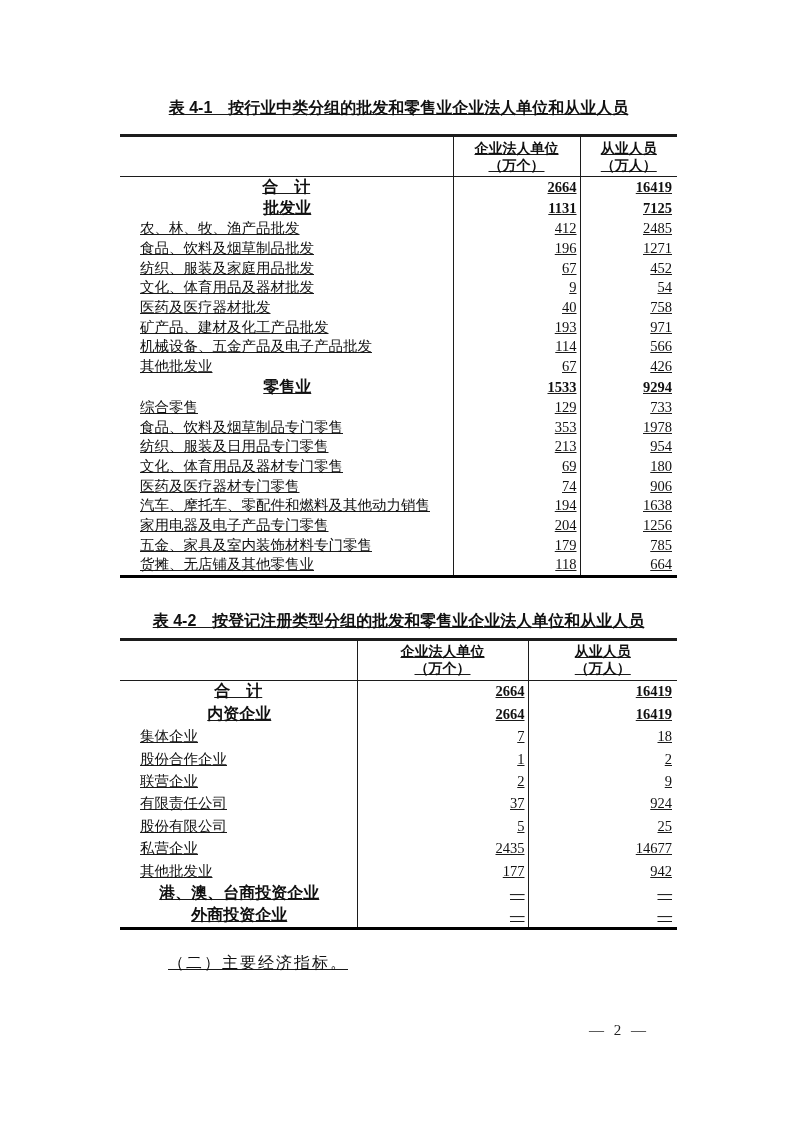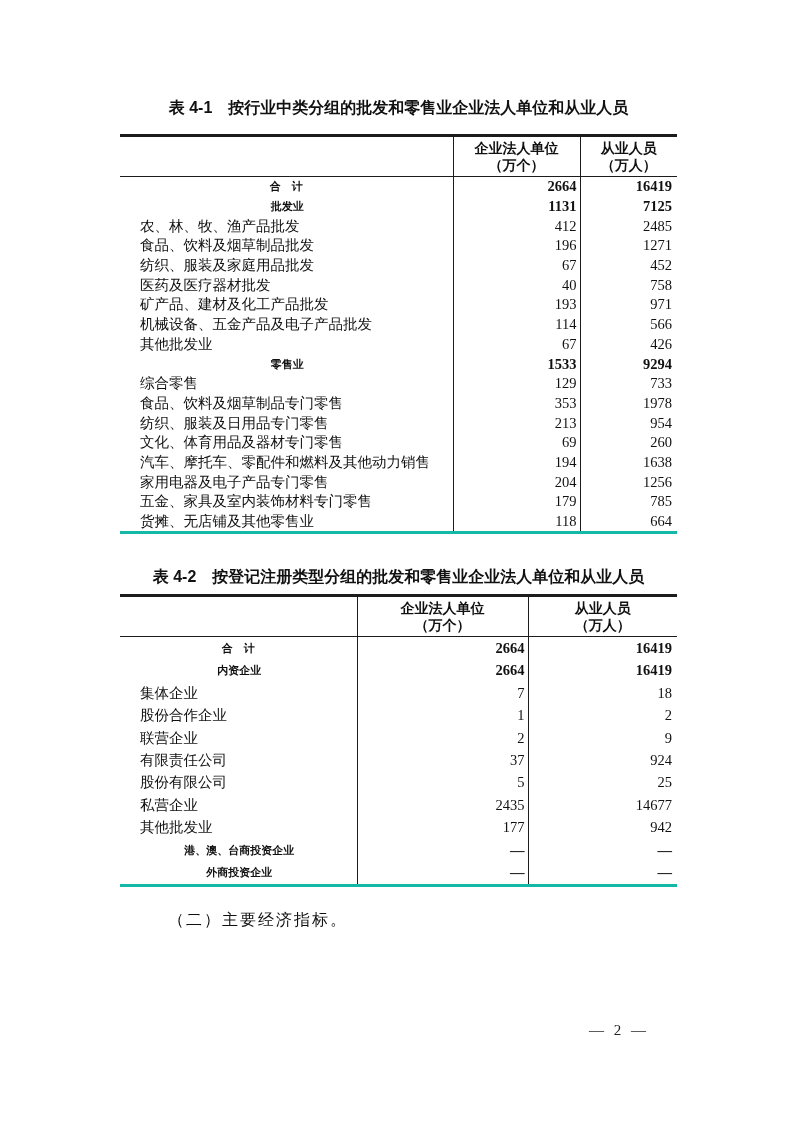--- a/index.html
+++ b/index.html
@@ -1,32 +1,32 @@
 <!DOCTYPE html>
 <html lang="zh"><head>
 <meta charset="utf-8">
 <style>
   html,body{margin:0;padding:0;}
   body{
     width:793px;height:1122px;background:#ffffff;position:relative;
     font-family:"Liberation Serif","DejaVu Serif",serif;
     color:#1a1a1a;overflow:hidden;
   }
-  .content{position:absolute;left:120px;top:0;width:557px;}
+  .content{position:absolute;left:120px;top:0;width:557px;text-decoration:underline;}
 
   .table-title{
     margin:0;padding:97px 0 0 0;height:22px;line-height:22px;
     text-align:center;font-family:"Liberation Sans","DejaVu Sans",sans-serif;
     font-weight:700;font-size:16px;color:#111;
   }
   .table-title.second{padding-top:0;margin-top:32px;}
 
   table.stat{
     width:557px;table-layout:fixed;border-collapse:collapse;
-    border-top:3px solid #1c1c1c;border-bottom:3px solid #14b8a6;
+    border-top:3px solid #1c1c1c;border-bottom:3px solid #000000;
   }
   table.t1{margin-top:15px;}
   table.t2{margin-top:6px;}
 
   table.stat thead th{
     height:39px;padding:0 2px;vertical-align:middle;text-align:center;
     font-family:"Liberation Sans","DejaVu Sans",sans-serif;
     font-weight:700;font-size:14px;line-height:17px;color:#111;
     border-bottom:1.5px solid #1c1c1c;
   }
@@ -37,21 +37,21 @@
     font-family:"Liberation Serif","DejaVu Serif",serif;
   }
   table.t1 tbody td{height:19.7px;}
   table.t2 tbody td{height:22.4px;}
 
   tr.row-item td.c1{padding-left:20px;text-align:left;}
   tr.row-section td.c1{padding-left:2px;text-align:center;margin-left:25px;}
   tr.row-total td.c1{text-align:center;}
   tr.row-total td,tr.row-section td{font-weight:700;}
   tr.row-total td.c1,tr.row-section td.c1{
-    font-family:"Liberation Sans","DejaVu Sans",sans-serif;font-size:11px;
+    font-family:"Liberation Sans","DejaVu Sans",sans-serif;font-size:16px;
   }
   table.stat td.c2{text-align:right;padding-right:3px;}
   table.stat td.c3{text-align:right;padding-right:5px;}
 
   .subheading{
     margin:21px 0 0 0;padding-left:48px;height:24px;line-height:24px;
     font-size:16px;letter-spacing:2px;color:#111;
     font-family:"Liberation Serif","DejaVu Serif",serif;
   }
   .pagenum{
@@ -106,20 +106,25 @@
           <td class="c1">食品、饮料及烟草制品批发</td>
           <td class="c2">196</td>
           <td class="c3">1271</td>
         </tr>
         <tr class="row-item">
           <td class="c1">纺织、服装及家庭用品批发</td>
           <td class="c2">67</td>
           <td class="c3">452</td>
         </tr>
         <tr class="row-item">
+          <td class="c1">文化、体育用品及器材批发</td>
+          <td class="c2">9</td>
+          <td class="c3">54</td>
+        </tr>
+        <tr class="row-item">
           <td class="c1">医药及医疗器材批发</td>
           <td class="c2">40</td>
           <td class="c3">758</td>
         </tr>
         <tr class="row-item">
           <td class="c1">矿产品、建材及化工产品批发</td>
           <td class="c2">193</td>
           <td class="c3">971</td>
         </tr>
         <tr class="row-item">
@@ -148,21 +153,26 @@
           <td class="c3">1978</td>
         </tr>
         <tr class="row-item">
           <td class="c1">纺织、服装及日用品专门零售</td>
           <td class="c2">213</td>
           <td class="c3">954</td>
         </tr>
         <tr class="row-item">
           <td class="c1">文化、体育用品及器材专门零售</td>
           <td class="c2">69</td>
-          <td class="c3">260</td>
+          <td class="c3">180</td>
+        </tr>
+        <tr class="row-item">
+          <td class="c1">医药及医疗器材专门零售</td>
+          <td class="c2">74</td>
+          <td class="c3">906</td>
         </tr>
         <tr class="row-item">
           <td class="c1">汽车、摩托车、零配件和燃料及其他动力销售</td>
           <td class="c2">194</td>
           <td class="c3">1638</td>
         </tr>
         <tr class="row-item">
           <td class="c1">家用电器及电子产品专门零售</td>
           <td class="c2">204</td>
           <td class="c3">1256</td>

